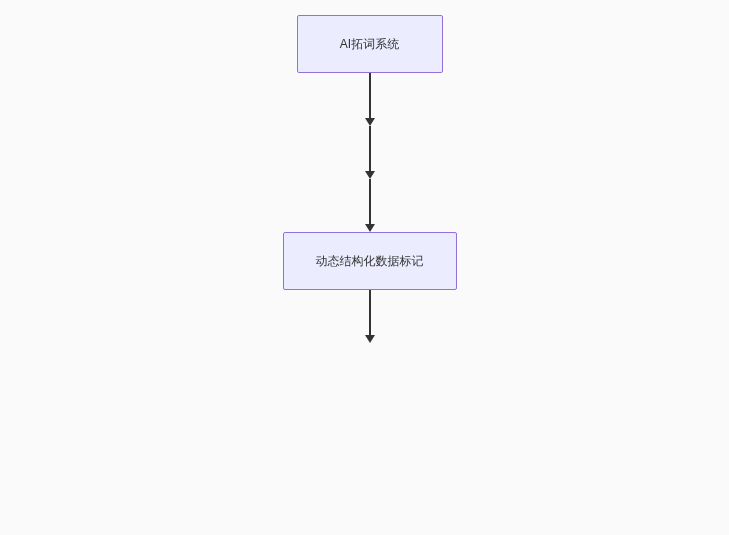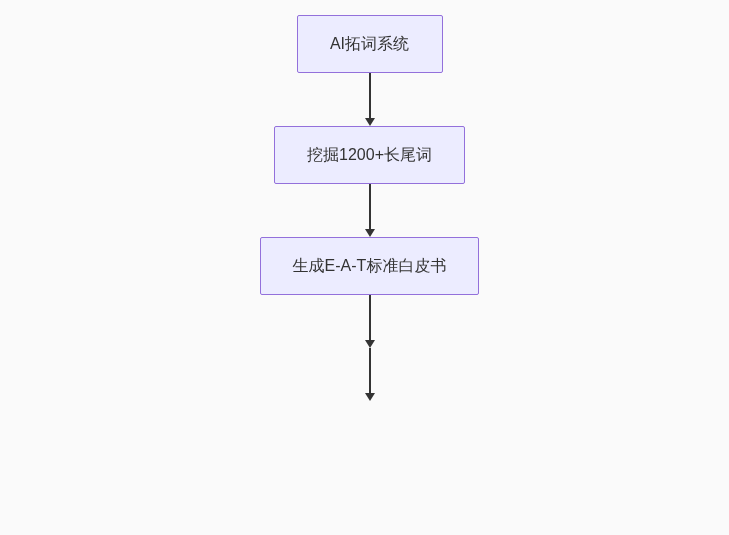--- a/index.html
+++ b/index.html
@@ -22,21 +22,21 @@
     align-items: center;
     padding-top: 15px;
     box-sizing: border-box;
     transform: translateX(5px);
   }
   .node {
     background: #ECECFF;
     border: 1px solid #9370DB;
     border-radius: 2px;
     color: #333333;
-    font-size: 16px;
+    font-size: 12px;
     line-height: 18px;
     padding: 19px 32px;
     min-height: 56px;
     min-width: 146px;
     box-sizing: border-box;
     display: flex;
     align-items: center;
     justify-content: center;
     white-space: nowrap;
   }
@@ -67,38 +67,35 @@
 
   <div class="node">
     <span>AI拓词系统</span>
   </div>
 
   <div class="edge">
     <div class="shaft"></div>
     <div class="head"></div>
   </div>
 
-  <div class="node">
-    <span>挖掘1200+长尾词</span>
-  </div>
-
-  <div class="edge">
-    <div class="shaft"></div>
-    <div class="head"></div>
-  </div>
-
-  <div class="node">
-    <span>生成E-A-T标准白皮书</span>
-  </div>
 
   <div class="edge">
     <div class="shaft"></div>
     <div class="head"></div>
   </div>
 
 
   <div class="edge">
     <div class="shaft"></div>
     <div class="head"></div>
   </div>
 
+  <div class="node">
+    <span>动态结构化数据标记</span>
+  </div>
+
+  <div class="edge">
+    <div class="shaft"></div>
+    <div class="head"></div>
+  </div>
+
 
 </div>
 
 </body></html>

